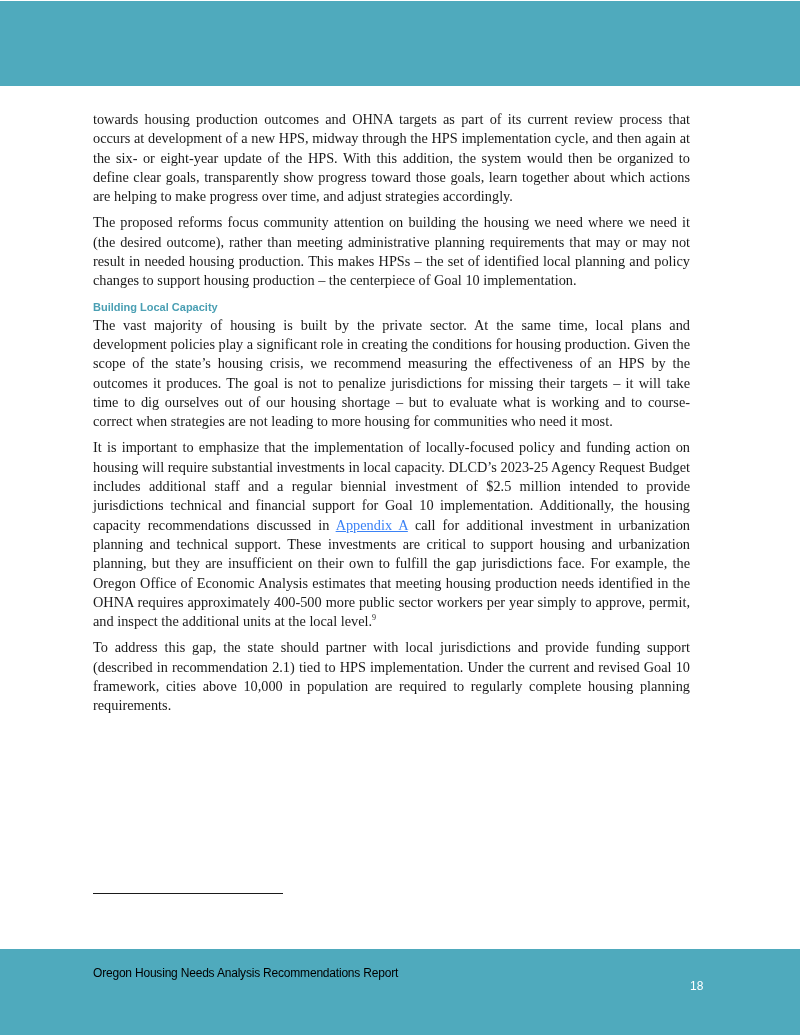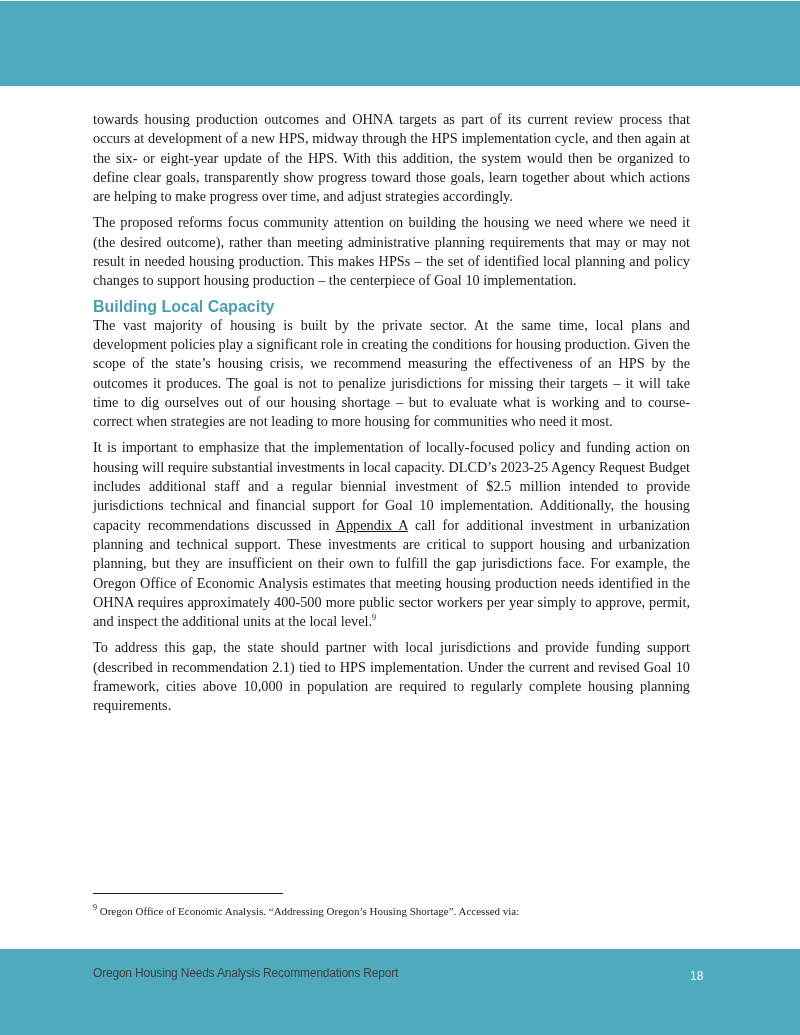--- a/index.html
+++ b/index.html
@@ -17,64 +17,63 @@
       position: absolute; left: 93px; top: 110px; width: 614px;
     }
     .para {
       margin: 0 17px 7px 0;
       font-size: 14.3px; line-height: 19.3px;
       text-align: justify;
     }
     .subhead {
       margin: 0;
       font-family: "Liberation Sans", "DejaVu Sans", sans-serif;
-      font-size: 16px; line-height: 18px;
+      font-size: 11px; line-height: 18px;
       color: #4a9fb3;
     }
     .para.after-head { margin-top: 0; }
-    .link { color: #0f172a; text-decoration: underline; cursor: pointer; }
+    .link { color: #3b82f6; text-decoration: underline; cursor: pointer; }
     sup { font-size: 8px; line-height: 0; vertical-align: super; }
     .footnote-rule {
       position: absolute; left: 93px; top: 893px; width: 190px; height: 0;
       border-top: 1px solid #1a1a1a;
     }
     .footnote {
       position: absolute; left: 93px; top: 904px; width: 620px;
       font-size: 11px; line-height: 15px;
     }
     .footer-band {
       position: absolute; left: 0; top: 949px; width: 800px; height: 86px;
       background: #4faabd;
     }
     .footer-title {
       position: absolute; left: 93px; top: 17px;
       font-family: "Liberation Sans", "DejaVu Sans", sans-serif;
-      font-size: 12px; color: #404040; letter-spacing: -0.2px;
+      font-size: 12px; color: #000000; letter-spacing: -0.2px;
     }
     .footer-page {
-      position: absolute; left: 690px; top: 20px;
+      position: absolute; left: 690px; top: 30px;
       font-family: "Liberation Sans", "DejaVu Sans", sans-serif;
       font-size: 12px; color: #ffffff;
     }
   </style>
 </head>
 <body>
 
 <div class="header-band"></div>
 
 <div class="content">
   <p class="para">towards housing production outcomes and OHNA targets as part of its current review process that occurs at development of a new HPS, midway through the HPS implementation cycle, and then again at the six- or eight-year update of the HPS. With this addition, the system would then be organized to define clear goals, transparently show progress toward those goals, learn together about which actions are helping to make progress over time, and adjust strategies accordingly.</p>
   <p class="para">The proposed reforms focus community attention on building the housing we need where we need it (the desired outcome), rather than meeting administrative planning requirements that may or may not result in needed housing production. This makes HPSs – the set of identified local planning and policy changes to support housing production – the centerpiece of Goal 10 implementation.</p>
   <h3 class="subhead">Building Local Capacity</h3>
   <p class="para after-head">The vast majority of housing is built by the private sector. At the same time, local plans and development policies play a significant role in creating the conditions for housing production. Given the scope of the state’s housing crisis, we recommend measuring the effectiveness of an HPS by the outcomes it produces. The goal is not to penalize jurisdictions for missing their targets – it will take time to dig ourselves out of our housing shortage – but to evaluate what is working and to course-correct when strategies are not leading to more housing for communities who need it most.</p>
   <p class="para"><span>It is important to emphasize that the implementation of locally-focused policy and funding action on housing will require substantial investments in local capacity. DLCD’s 2023-25 Agency Request Budget includes additional staff and a regular biennial investment of $2.5 million intended to provide jurisdictions technical and financial support for Goal 10 implementation. Additionally, the housing capacity recommendations discussed in </span><a class="link">Appendix A</a><span> call for additional investment in urbanization planning and technical support. These investments are critical to support housing and urbanization planning, but they are insufficient on their own to fulfill the gap jurisdictions face. For example, the Oregon Office of Economic Analysis estimates that meeting housing production needs identified in the OHNA requires approximately 400-500 more public sector workers per year simply to approve, permit, and inspect the additional units at the local level.</span><sup>9</sup></p>
   <p class="para">To address this gap, the state should partner with local jurisdictions and provide funding support (described in recommendation 2.1) tied to HPS implementation. Under the current and revised Goal 10 framework, cities above 10,000 in population are required to regularly complete housing planning requirements.</p>
 </div>
 
 <div class="footnote-rule"></div>
 <div class="footnote">
-  <div><sup>9</sup><span> Oregon Office of Economic Analysis. “Addressing Oregon’s Housing Shortage”. Accessed via:</span></div>
 </div>
 
 <div class="footer-band">
   <span class="footer-title">Oregon Housing Needs Analysis Recommendations Report</span>
   <span class="footer-page">18</span>
 </div>
 
 </body></html>

